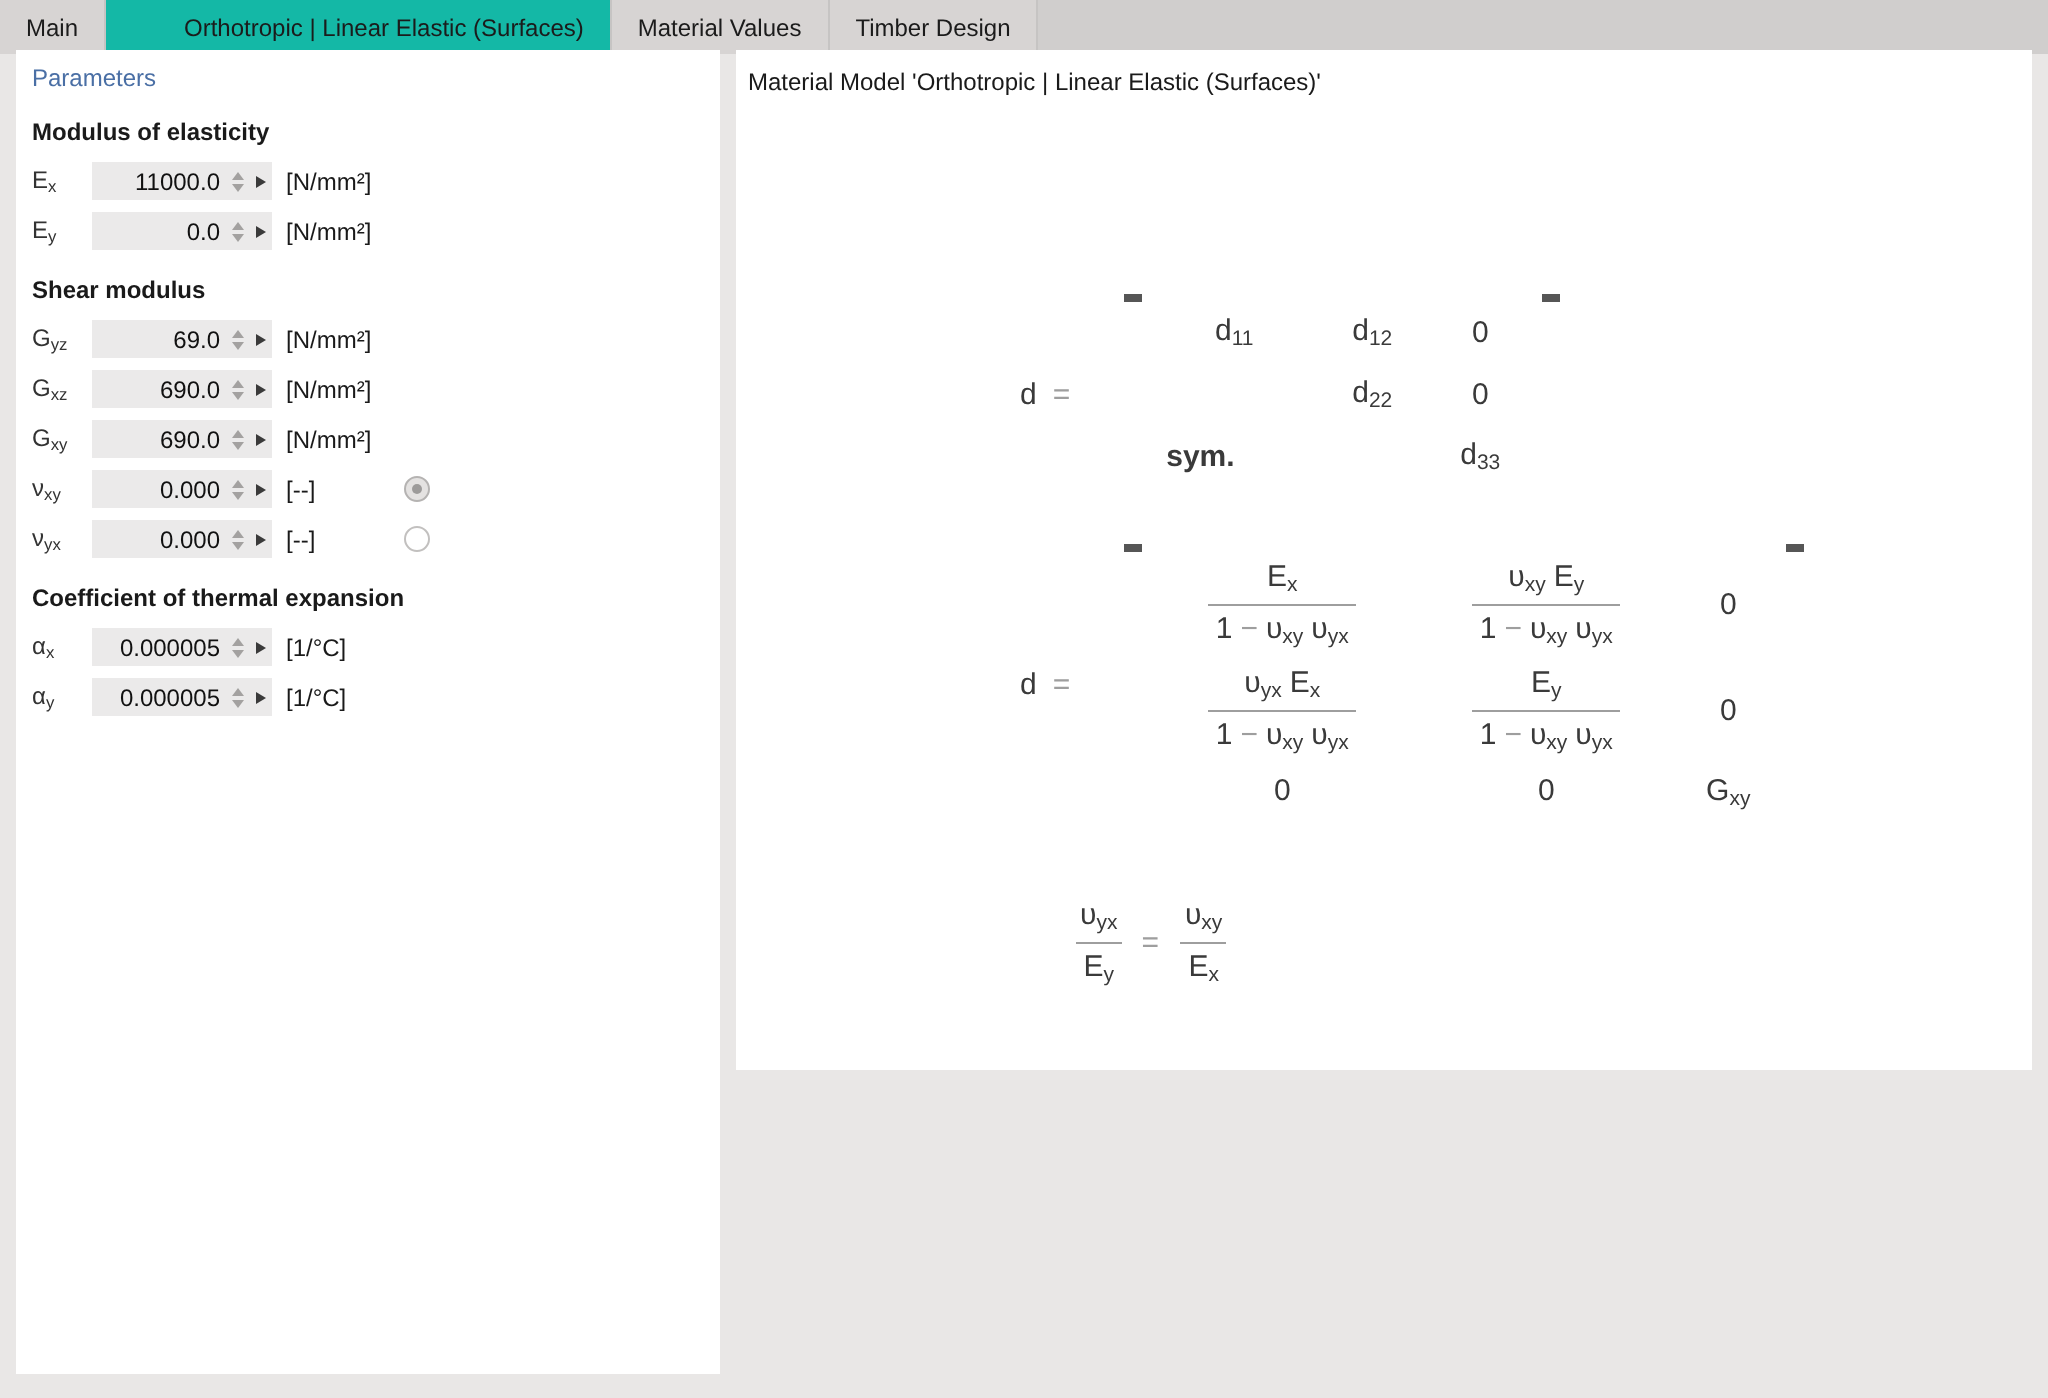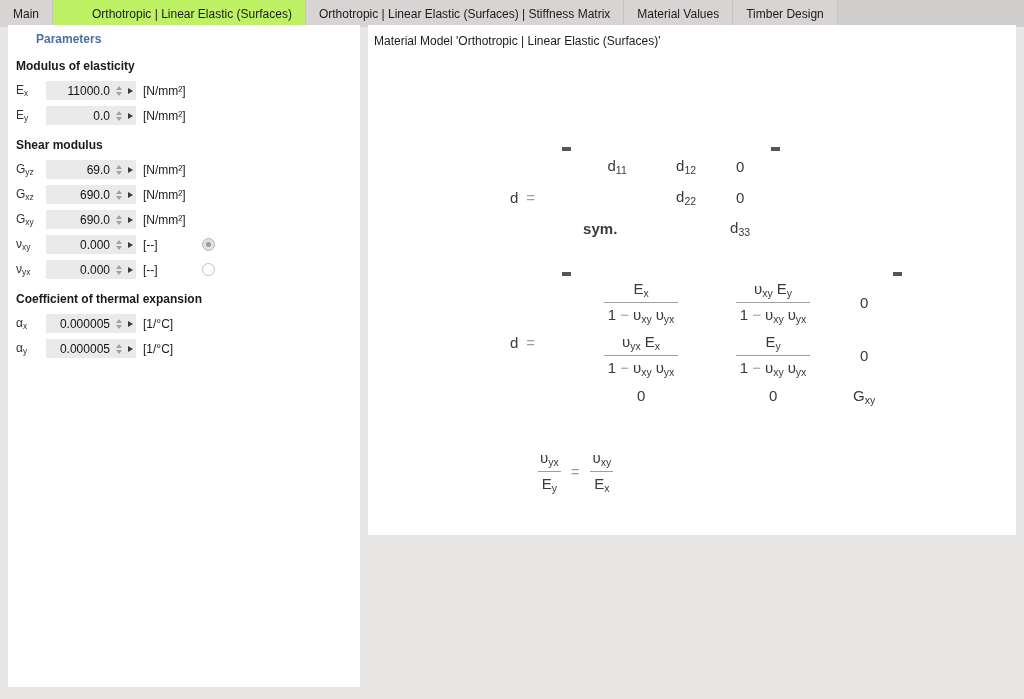--- a/index.html
+++ b/index.html
@@ -15,35 +15,35 @@
   
   .tabbar {
     position:absolute; top:0; left:0; width:1024px; height:27px;
     background:#d0cecd; display:flex; align-items:stretch;
   }
   .tab {
     display:flex; align-items:center; padding:0 13px;
     font-size:12px; color:#1b1b1b; background:#d7d4d3;
     border-right:1px solid #c6c4c3; cursor:default; white-space:nowrap;
   }
-  .tab.active { background:#bef264;padding-left:39px; }
+  .tab.active { background:#14b8a6;padding-left:39px; }
   .tabbar .filler { flex:1; background:#d0cecd; }
 
   
   .panel-left {
     position:absolute; left:8px; top:25px; width:352px; height:662px;
     background:#ffffff; padding:4px 8px;
   }
   .panel-right {
     position:absolute; left:368px; top:25px; width:648px; height:510px;
     background:#ffffff;
   }
 
   
-  .params-title { color:#4a6fa5; font-weight:bold; font-size:12px; margin-top:3px;margin-left:20px; }
+  .params-title { color:#4a6fa5; font-weight:normal; font-size:12px; margin-top:3px; }
   .psec-heading { font-size:12px; color:#1a1a1a; margin:13px 0 8px 0;font-weight:bold; }
   .prow { display:flex; align-items:center; height:19px; margin-bottom:6px; }
   .plabel { width:30px; font-size:12px; color:#333; flex:0 0 30px; }
   .plabel sub, .punit sup { line-height:1; }
   sub { font-size:70%; vertical-align:-0.25em; }
   .pfield {
     width:90px; height:19px; background:#ebeaea;
     display:flex; align-items:center; flex:0 0 90px;
   }
   .pval { flex:1; text-align:right; font-size:12px; color:#111; padding-right:3px; }
@@ -90,21 +90,20 @@
   .ml { margin-left:4px; }
   .op { color:#9e9e9e; }
   .eq3 .f-eq { margin:0 8px 0 8px; }
 </style>
 </head>
 <body>
 
 <div class="tabbar">
   <div class="tab">Main</div>
   <div class="tab active">Orthotropic | Linear Elastic (Surfaces)</div>
-  <div class="tab">Orthotropic | Linear Elastic (Surfaces) | Stiffness Matrix</div>
   <div class="tab">Material Values</div>
   <div class="tab">Timber Design</div>
   <div class="filler"></div>
 </div>
 
 <div class="panel-left">
   <div class="params-title">Parameters</div>
 
   <div class="psec-heading">Modulus of elasticity</div>
 

